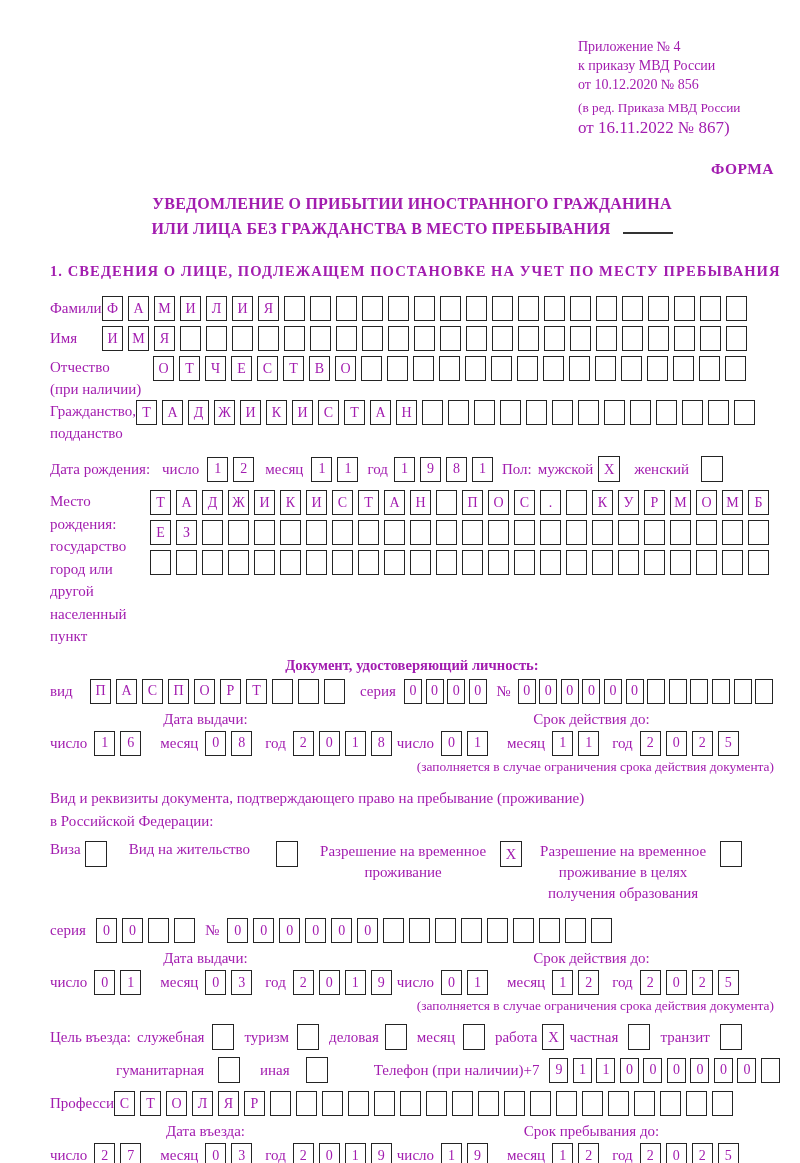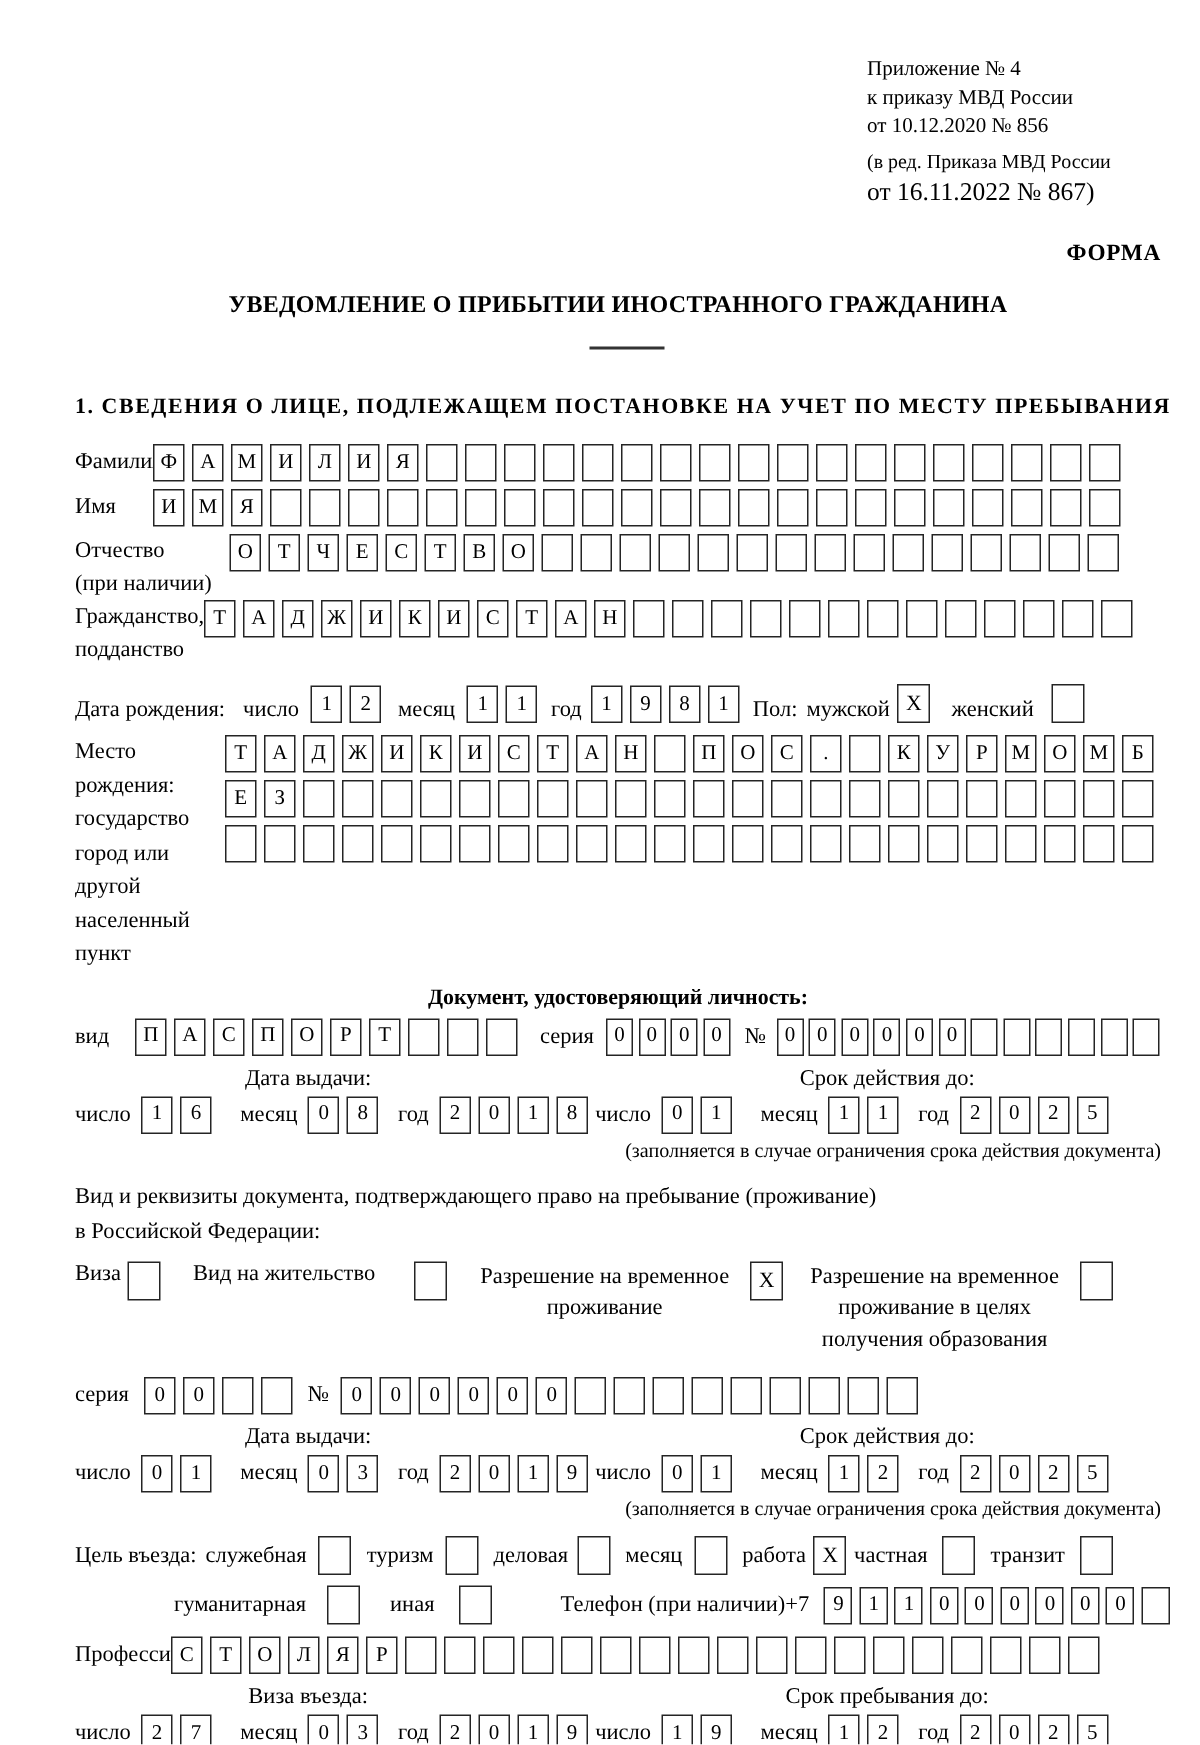--- a/index.html
+++ b/index.html
@@ -1,20 +1,20 @@
 <!DOCTYPE html>
 <html><head>
 <meta charset="utf-8">
 <style>
   html,body { margin:0; padding:0; background:#ffffff; }
   .page {
     width:800px; height:1163px; box-sizing:border-box;
     padding:38px 26px 0 50px;
     font-family:"Liberation Serif","DejaVu Serif",serif;
-    font-size:15px; color:#000000; background:#fff; overflow:hidden; position:relative;
+    font-size:15px; color:#a21caf; background:#fff; overflow:hidden; position:relative;
   }
   .ref { margin-left:auto; width:196px; line-height:1.34; font-size:14px; }
   .ref .sub1 { margin-top:5px; font-size:13.3px; }
   .ref .sub2 { font-size:17px; }
   .forma { text-align:right; font-weight:bold; font-size:15.5px; letter-spacing:.5px; margin-top:20px; }
   .title { text-align:center; font-weight:bold; font-size:16px; line-height:1.55; margin-top:14px; letter-spacing:.2px; }
   .blank-line { display:inline-block; width:50px; border-bottom:2.2px solid #333; margin-left:12px; }
   .sec-heading { font-weight:bold; font-size:14.6px; letter-spacing:1.05px; margin-top:22px; white-space:nowrap; }
 
   .row { display:flex; align-items:center; margin-top:5px; }
@@ -57,21 +57,21 @@
     <div>к приказу МВД России</div>
     <div>от 10.12.2020 № 856</div>
     <div class="sub1">(в ред. Приказа МВД России</div>
     <div class="sub2">от 16.11.2022 № 867)</div>
   </div>
 
   <div class="forma">ФОРМА</div>
 
   <div class="title">
     <div>УВЕДОМЛЕНИЕ О ПРИБЫТИИ ИНОСТРАННОГО ГРАЖДАНИНА</div>
-    <div><span class="blank-line"></span></div>
+    <div><span>ИЛИ ЛИЦА БЕЗ ГРАЖДАНСТВА В МЕСТО ПРЕБЫВАНИЯ</span><span class="blank-line"></span></div>
   </div>
 
   <div class="sec-heading">1. СВЕДЕНИЯ О ЛИЦЕ, ПОДЛЕЖАЩЕМ ПОСТАНОВКЕ НА УЧЕТ ПО МЕСТУ ПРЕБЫВАНИЯ</div>
 
   <div class="row" style="margin-top:16px;">
     <span class="lbl" style="width:52px;">Фамилия</span>
     <span class="cells">
         <span class="cell">Ф</span>
         <span class="cell">А</span>
         <span class="cell">М</span>
@@ -189,21 +189,21 @@
         <span class="cell"></span>
         <span class="cell"></span>
         <span class="cell"></span>
         <span class="cell"></span>
         <span class="cell"></span>
         <span class="cell"></span>
         <span class="cell"></span>
       </span>
   </div>
 
-  <div class="row" style="margin-top:12px;align-items:flex-end;">
+  <div class="row" style="margin-top:12px;">
     <span class="lbl">Дата рождения:</span>
     <span class="lbl" style="margin-left:12px;margin-right:8px;">число</span>
     <span class="cells">
         <span class="cell">1</span>
         <span class="cell">2</span>
       </span>
     <span class="lbl" style="margin-left:6px;margin-right:8px;">месяц</span>
     <span class="cells">
         <span class="cell">1</span>
         <span class="cell">1</span>
@@ -559,21 +559,21 @@
         <span class="cell"></span>
         <span class="cell"></span>
         <span class="cell"></span>
         <span class="cell"></span>
         <span class="cell"></span>
         <span class="cell"></span>
       </span>
   </div>
 
   <div class="dates-headings">
-    <div class="dh-left">Виза въезда:</div>
+    <div class="dh-left">Дата въезда:</div>
     <div class="dh-right">Срок пребывания до:</div>
   </div>
   <div class="dates-row">
     <span class="grp">
       <span class="dlbl">число</span>
       <span class="cells">
           <span class="cell">2</span>
           <span class="cell">7</span>
         </span>
       <span class="dlbl" style="margin-left:14px;">месяц</span>

